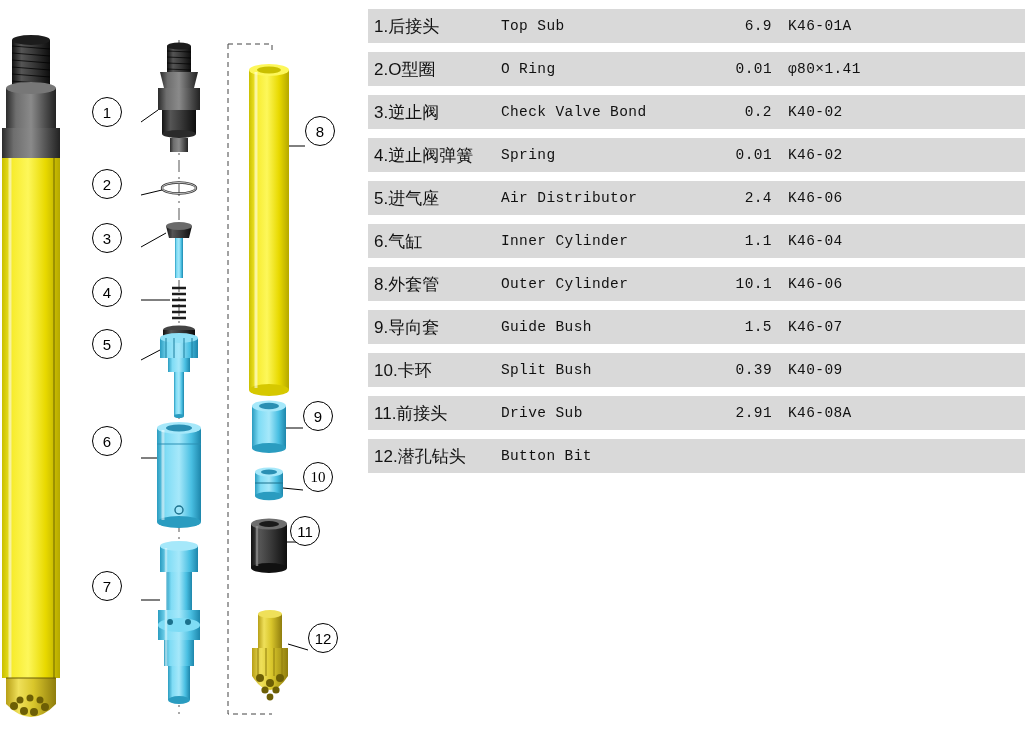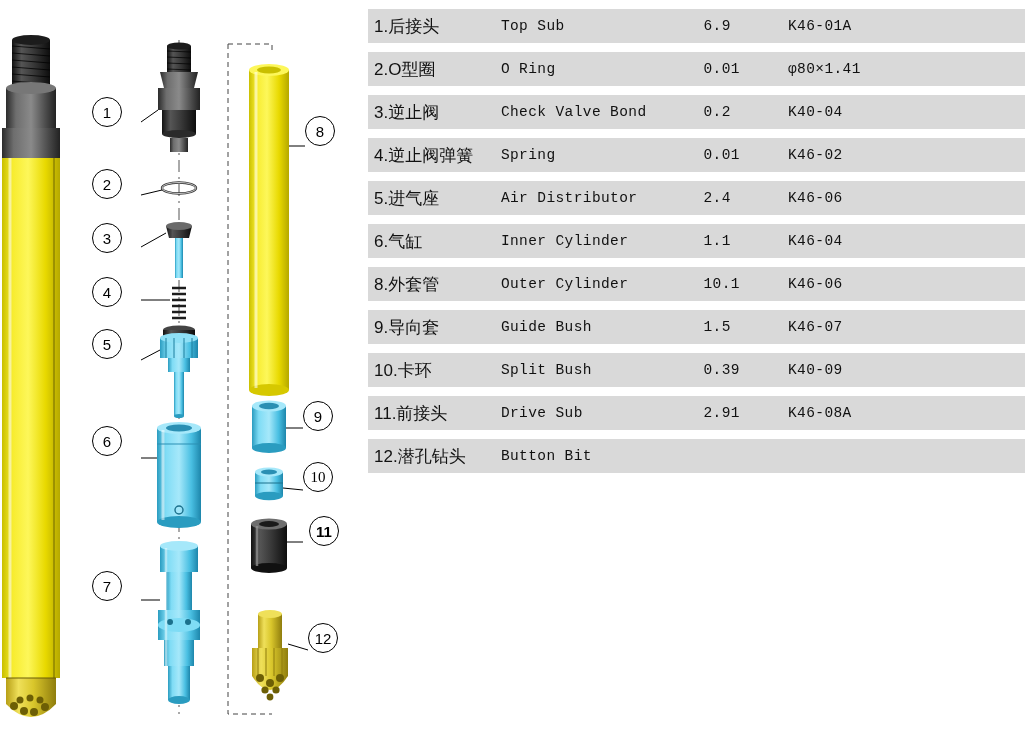--- a/index.html
+++ b/index.html
@@ -46,21 +46,21 @@
     font-family: "Liberation Sans", sans-serif;
     letter-spacing: 0;
     font-size: 17px;
     padding-left: 6px;
   }
   #parts-table td.en {
     width: 196px;
   }
   #parts-table td.wt {
     width: 72px;
-    text-align: left;
+    text-align: right;
   }
   #parts-table td.code {
     width: 246px;
     text-align: left;
   }
 
   
   .bubble {
     position: absolute;
     width: 30px; height: 30px;
@@ -308,21 +308,21 @@
       <div class="bubble" style="left: 92px; top: 97px;">1</div>
       <div class="bubble" style="left: 92px; top: 169px;">2</div>
       <div class="bubble" style="left: 92px; top: 223px;">3</div>
       <div class="bubble" style="left: 92px; top: 277px;">4</div>
       <div class="bubble" style="left: 92px; top: 329px;">5</div>
       <div class="bubble" style="left: 92px; top: 426px;">6</div>
       <div class="bubble" style="left: 92px; top: 571px;">7</div>
       <div class="bubble" style="left: 305px; top: 116px;">8</div>
       <div class="bubble" style="left: 303px; top: 401px;">9</div>
       <div class="bubble" style="left: 303px; top: 462px; font-family: Liberation Serif, serif;">10</div>
-      <div class="bubble" style="left: 309px; top: 516px; font-weight: bold;">11</div>
+      <div class="bubble" style="left: 290px; top: 516px;">11</div>
       <div class="bubble" style="left: 308px; top: 623px;">12</div>
     </div>
 </div>
 
 <table id="parts-table">
   <tbody id="parts-body">
       <tr>
         <td class="cn">1.后接头</td>
         <td class="en">Top Sub</td>
         <td class="wt">6.9</td>
@@ -331,21 +331,21 @@
       <tr>
         <td class="cn">2.O型圈</td>
         <td class="en">O Ring</td>
         <td class="wt">0.01</td>
         <td class="code">φ80×1.41</td>
       </tr>
       <tr>
         <td class="cn">3.逆止阀</td>
         <td class="en">Check Valve Bond</td>
         <td class="wt">0.2</td>
-        <td class="code">K40-04</td>
+        <td class="code">K40-02</td>
       </tr>
       <tr>
         <td class="cn">4.逆止阀弹簧</td>
         <td class="en">Spring</td>
         <td class="wt">0.01</td>
         <td class="code">K46-02</td>
       </tr>
       <tr>
         <td class="cn">5.进气座</td>
         <td class="en">Air Distributor</td>

